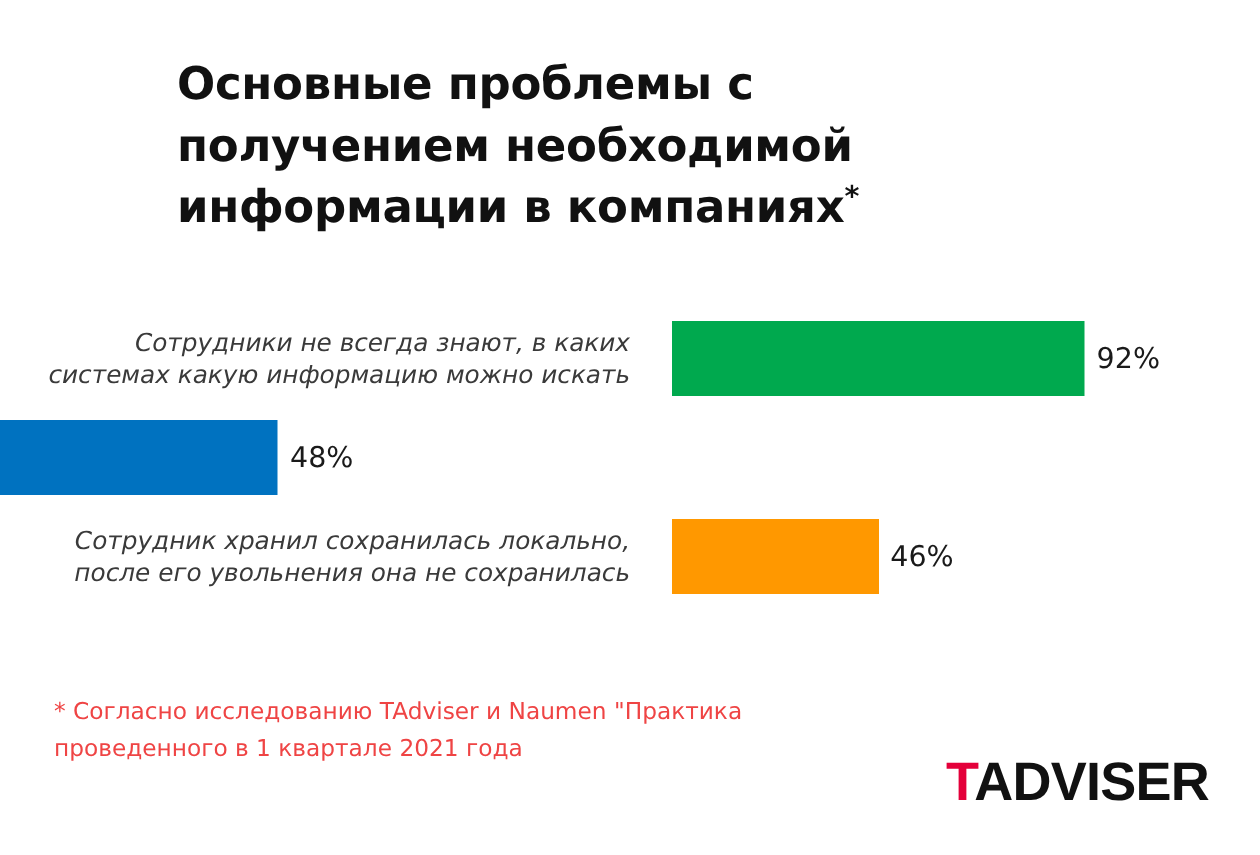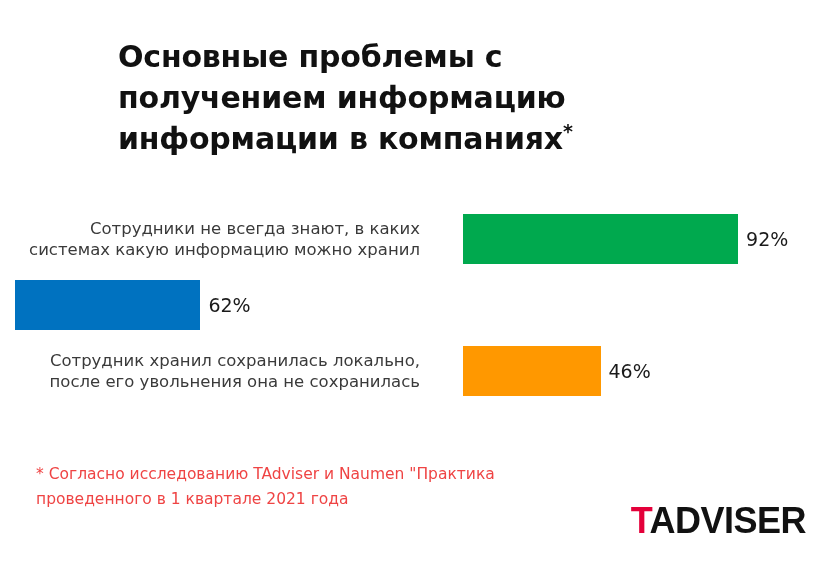--- a/index.html
+++ b/index.html
@@ -59,28 +59,28 @@
     margin-bottom: 16px;
   }
   .row-label {
     width: 448px;
     padding-right: 28px;
     text-align: right;
     font-size: 16.5px;
     line-height: 21px;
     color: #3a3a3a;
     box-sizing: border-box;
+    font-style: italic;
   }
   .bar-area {
     position: relative;
     height: 50px;
     display: flex;
     align-items: center;
     flex: 1 1 auto;
-    margin-left: 15px;
   }
   .bar {
     height: 50px;
   }
   .bar-value {
     font-size: 19px;
     color: #1a1a1a;
     margin-left: 8px;
     white-space: nowrap;
   }
@@ -112,42 +112,42 @@
     color: #e4003a;
   }
 </style>
 </head>
 <body>
 
 <div class="title-block">
   <div class="title-accent"></div>
   <div class="title-text">
     <div>Основные проблемы с</div>
-    <div>получением информацию</div>
+    <div>получением необходимой</div>
     <div><span>информации в компаниях</span><span class="asterisk">*</span></div>
   </div>
 </div>
 
 <div class="chart">
 
   <div class="chart-row">
     <div class="row-label">
       <div>Сотрудники не всегда знают, в каких</div>
-      <div>системах какую информацию можно хранил</div>
+      <div>системах какую информацию можно искать</div>
     </div>
     <div class="bar-area">
       <div class="bar" style="width: 275.08px; background: rgb(0, 169, 78);"></div>
       <div class="bar-value">92%</div>
     </div>
   </div>
 
   <div class="chart-row">
     <div class="bar-area">
       <div class="bar" style="width: 185.38px; background: rgb(0, 114, 192);"></div>
-      <div class="bar-value">62%</div>
+      <div class="bar-value">48%</div>
     </div>
   </div>
 
   <div class="chart-row">
     <div class="row-label">
       <div>Сотрудник хранил сохранилась локально,</div>
       <div>после его увольнения она не сохранилась</div>
     </div>
     <div class="bar-area">
       <div class="bar" style="width: 137.54px; background: rgb(255, 152, 0);"></div>

